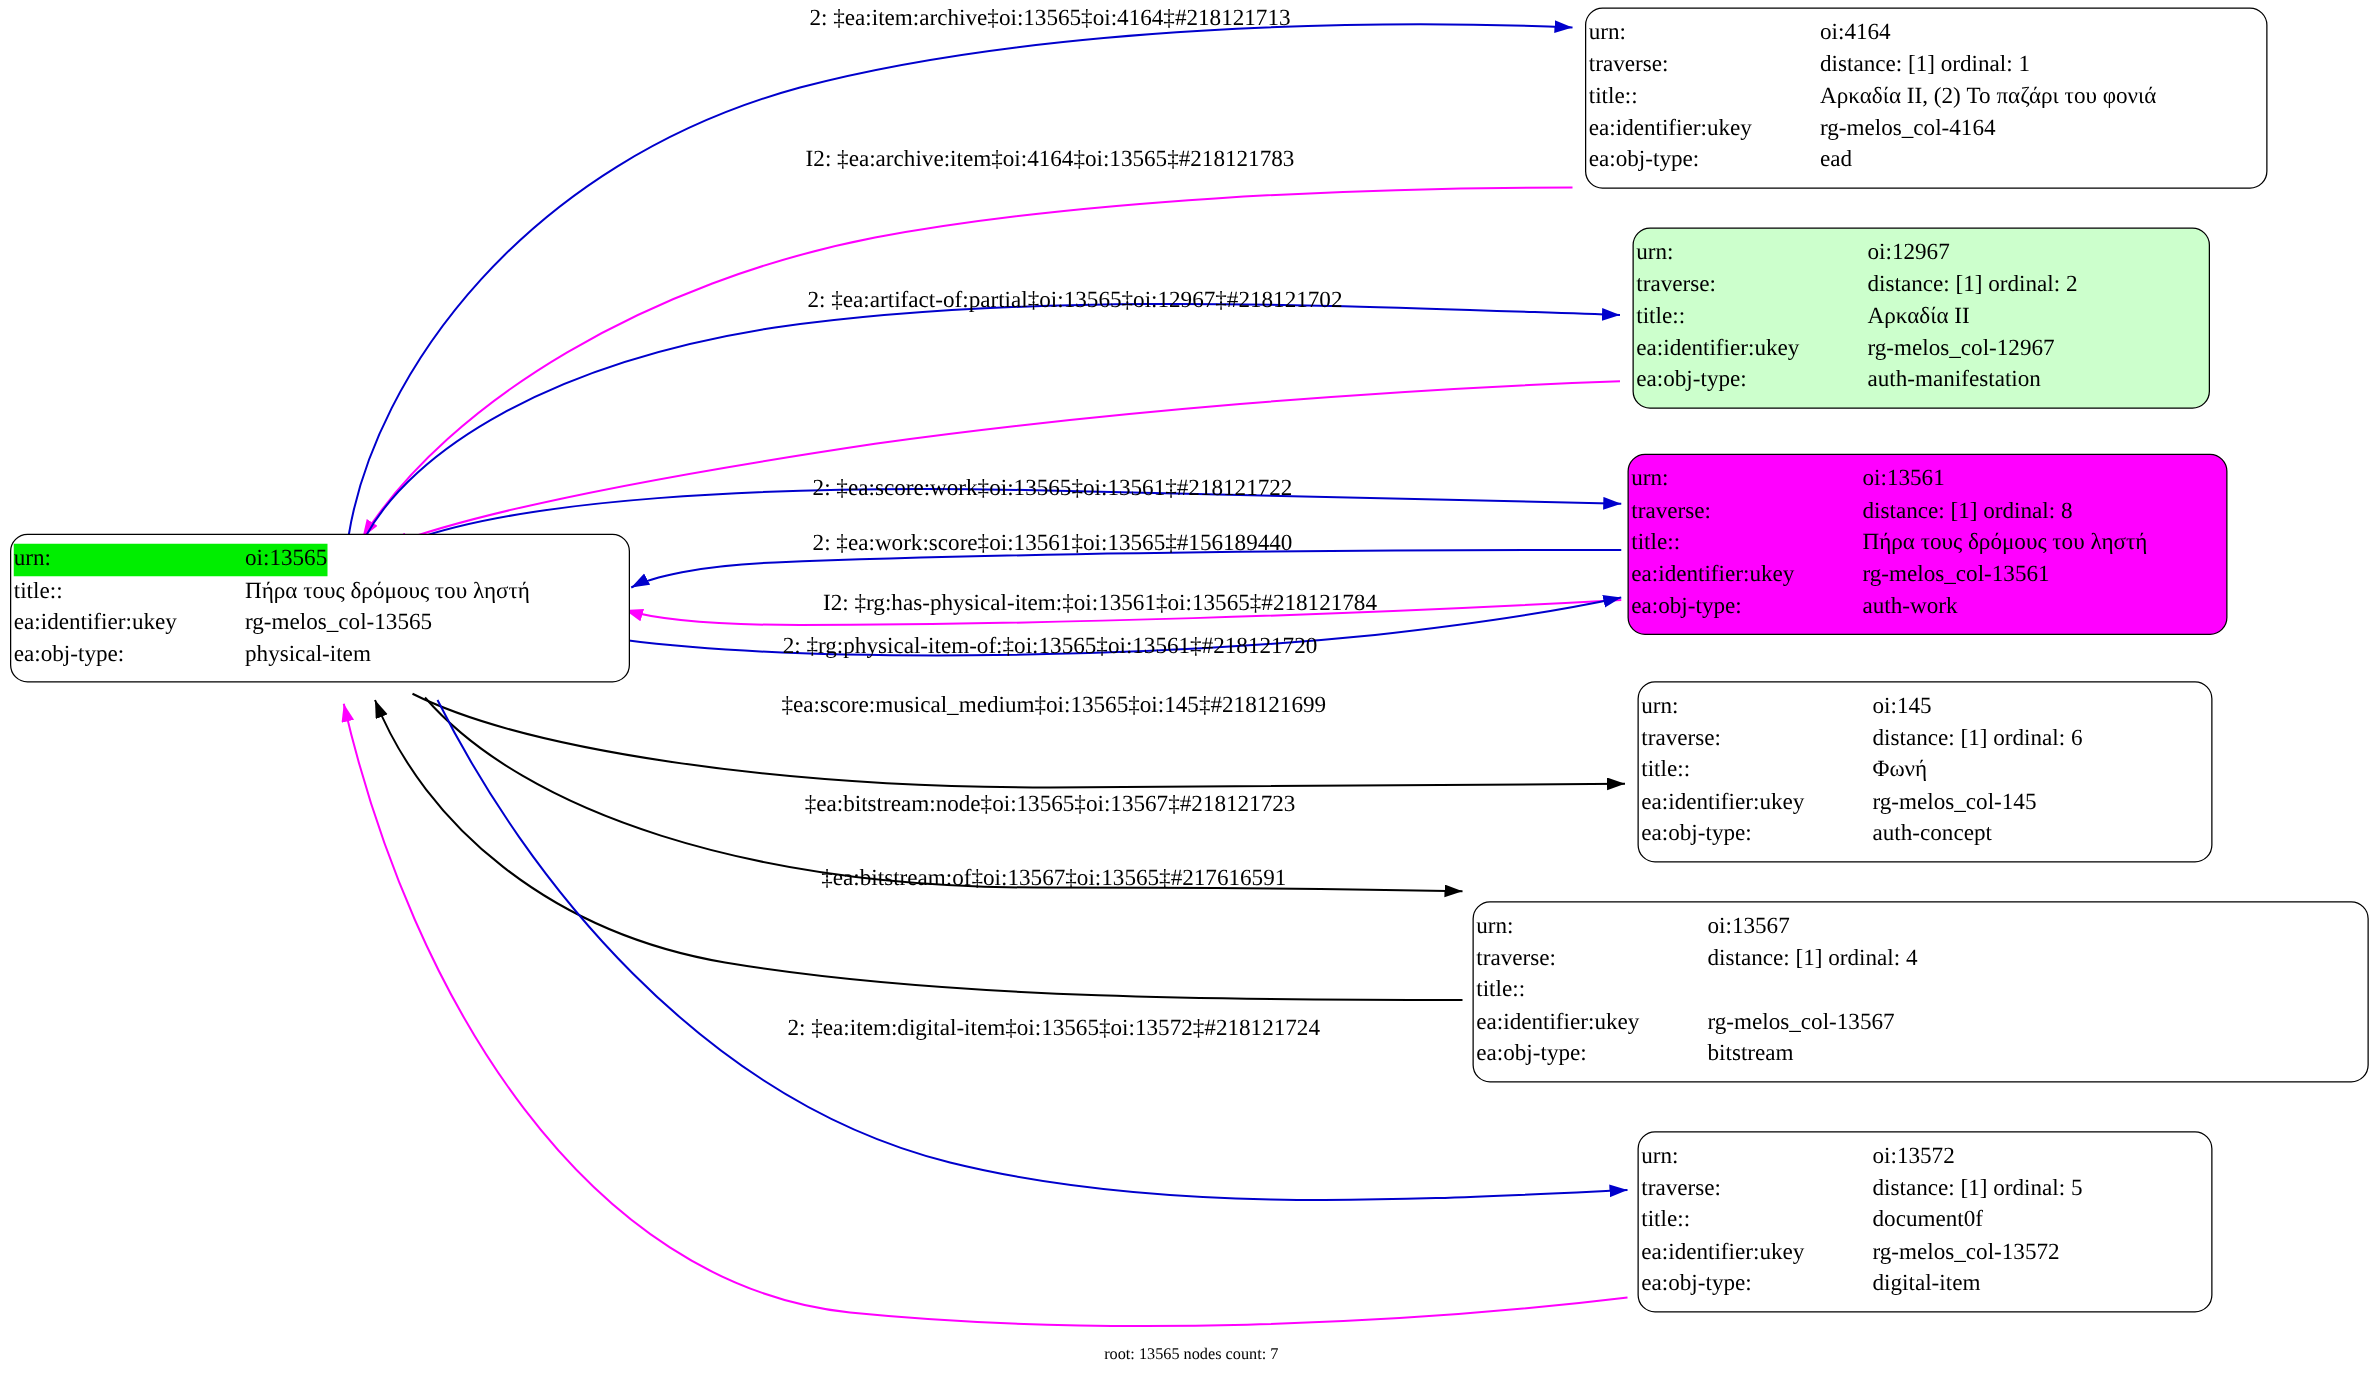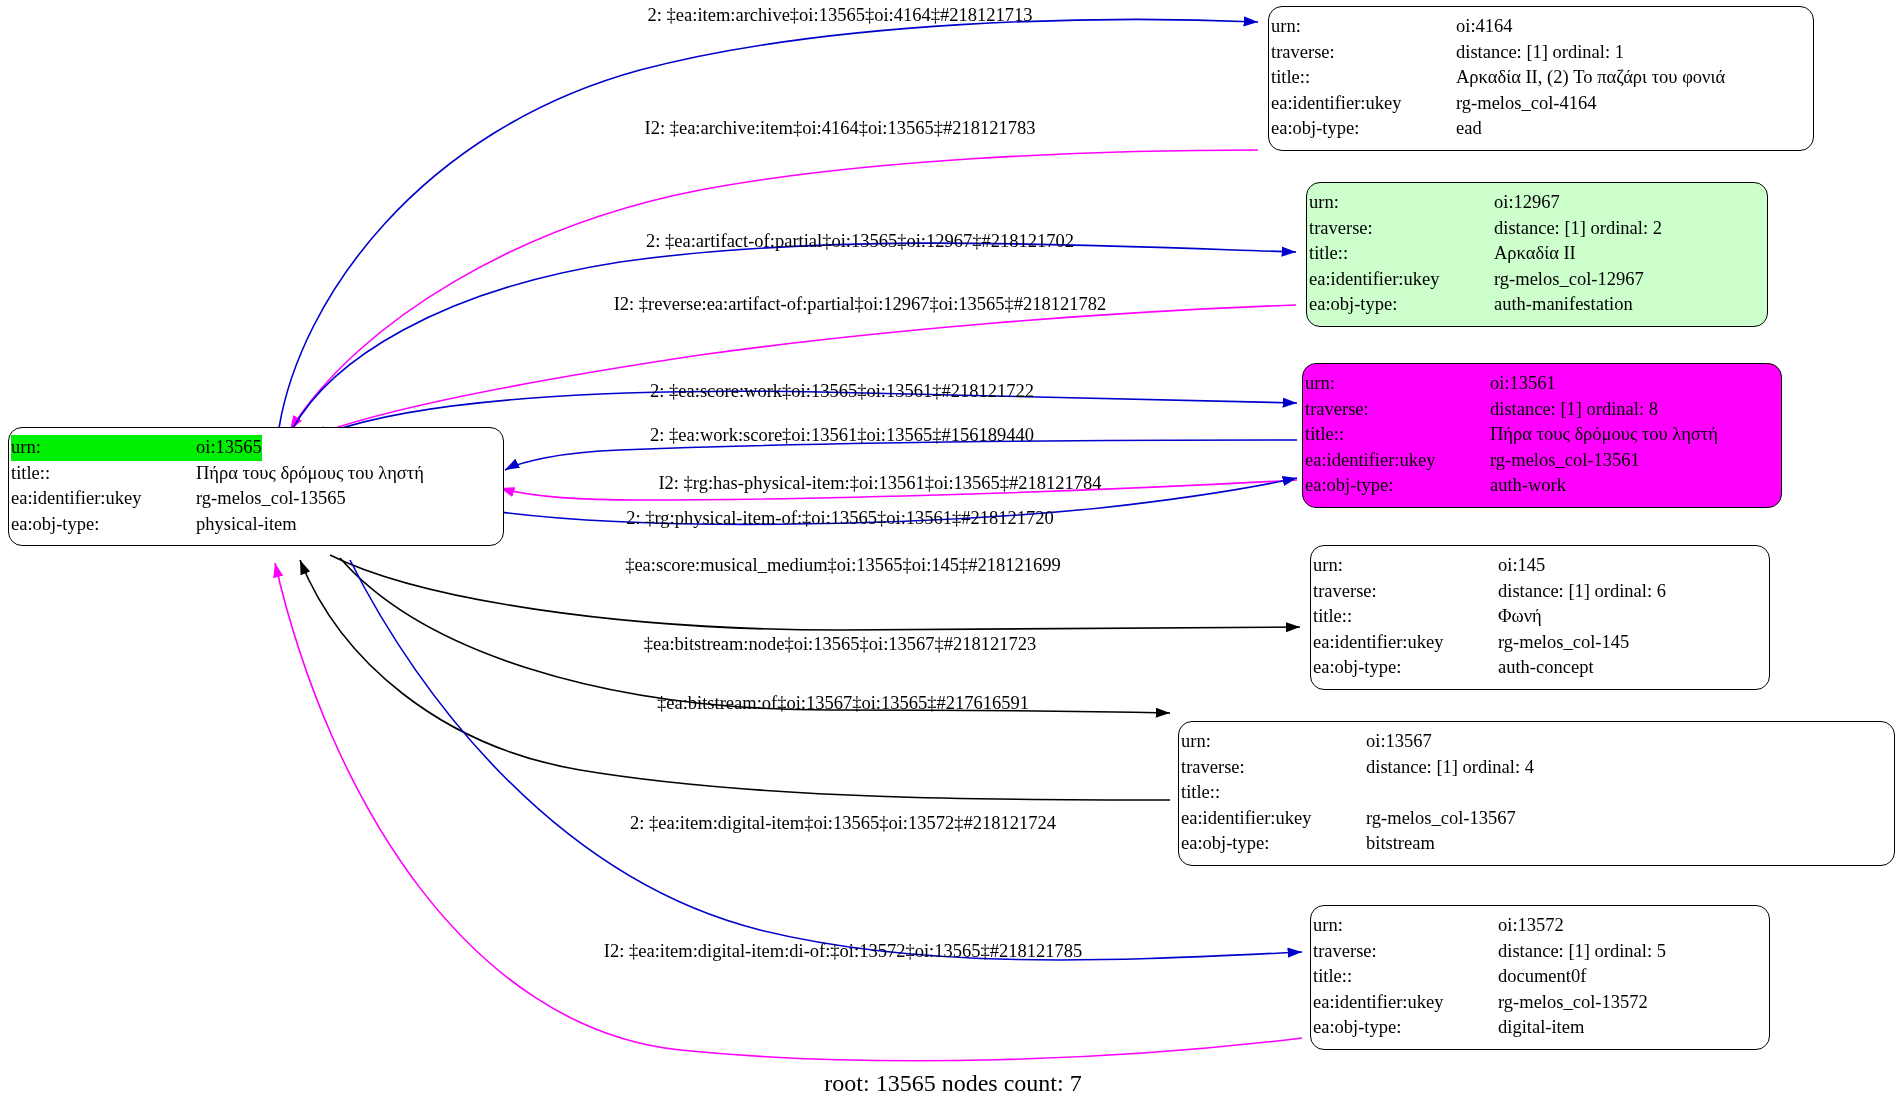--- a/index.html
+++ b/index.html
@@ -50,21 +50,21 @@
   .edge-label {
     position: absolute;
     font-size: 18.5px;
     white-space: nowrap;
     line-height: 1;
     transform: translate(-50%, -50%);
     background: transparent;
   }
   .caption {
     position: absolute;
-    font-size: 24px;
+    font-size: 13px;
     white-space: nowrap;
     transform: translate(-50%, -50%);
   }
   
   #node-root .row.hl .k,
   #node-root .row.hl .v {
     background: #00ee00;
   }
 </style>
 </head>
@@ -264,26 +264,24 @@
     </div>
     <div class="row">
       <span class="k" style="width:185px;">ea:obj-type:</span>
       <span class="v">digital-item</span>
     </div>
   </div>
 
   <div class="edge-label" style="left:840px; top:15px;">2: ‡ea:item:archive‡oi:13565‡oi:4164‡#218121713</div>
   <div class="edge-label" style="left:840px; top:128px;">I2: ‡ea:archive:item‡oi:4164‡oi:13565‡#218121783</div>
   <div class="edge-label" style="left:860px; top:241px;">2: ‡ea:artifact-of:partial‡oi:13565‡oi:12967‡#218121702</div>
-  <div class="edge-label" style="left:860px; top:304px;">I2: ‡reverse:ea:artifact-of:partial‡oi:12967‡oi:13565‡#218121782</div>
   <div class="edge-label" style="left:842px; top:391px;">2: ‡ea:score:work‡oi:13565‡oi:13561‡#218121722</div>
   <div class="edge-label" style="left:842px; top:435px;">2: ‡ea:work:score‡oi:13561‡oi:13565‡#156189440</div>
   <div class="edge-label" style="left:880px; top:483px;">I2: ‡rg:has-physical-item:‡oi:13561‡oi:13565‡#218121784</div>
   <div class="edge-label" style="left:840px; top:518px;">2: ‡rg:physical-item-of:‡oi:13565‡oi:13561‡#218121720</div>
   <div class="edge-label" style="left:843px; top:565px;">‡ea:score:musical_medium‡oi:13565‡oi:145‡#218121699</div>
   <div class="edge-label" style="left:840px; top:644px;">‡ea:bitstream:node‡oi:13565‡oi:13567‡#218121723</div>
   <div class="edge-label" style="left:843px; top:703px;">‡ea:bitstream:of‡oi:13567‡oi:13565‡#217616591</div>
   <div class="edge-label" style="left:843px; top:823px;">2: ‡ea:item:digital-item‡oi:13565‡oi:13572‡#218121724</div>
-  <div class="edge-label" style="left:843px; top:951px;">I2: ‡ea:item:digital-item:di-of:‡oi:13572‡oi:13565‡#218121785</div>
 
   <div class="caption" style="left:953px; top:1083px;">root: 13565 nodes count: 7</div>
 
 </div>
 
 </body></html>

